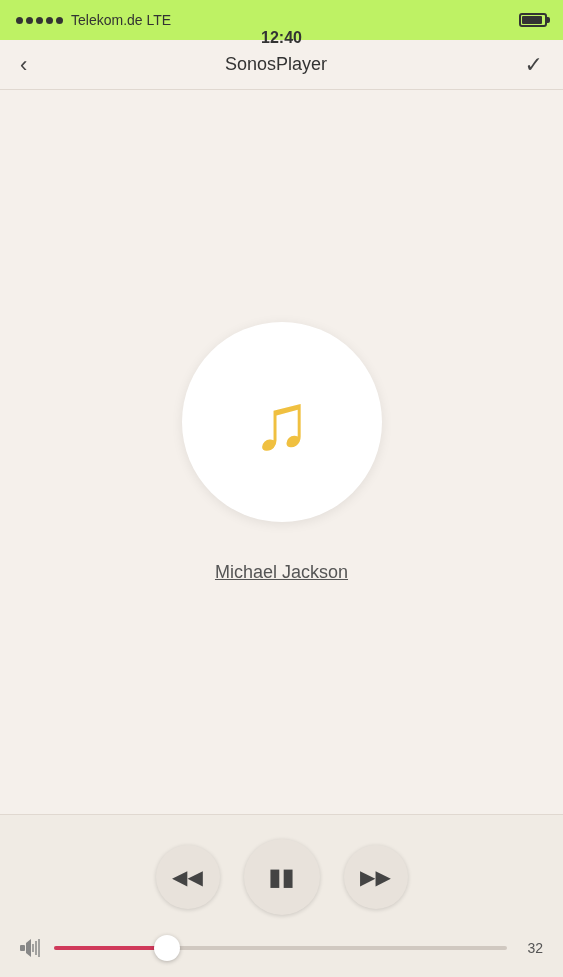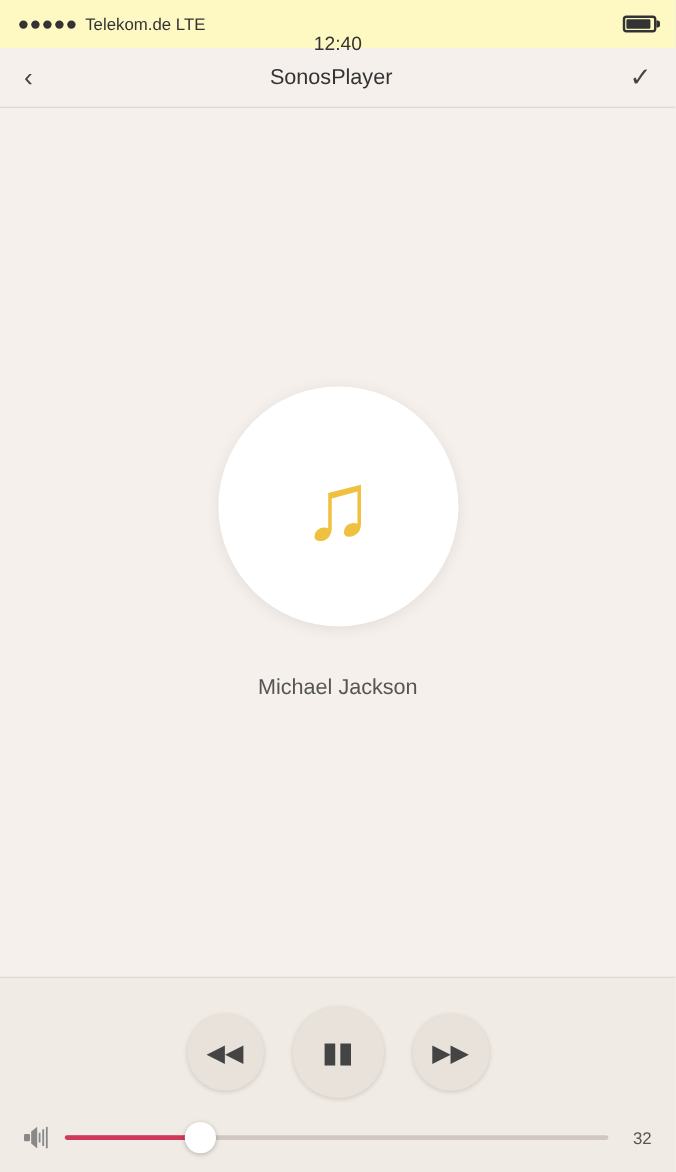--- a/index.html
+++ b/index.html
@@ -10,21 +10,21 @@
       height: 977px;
       font-family: -apple-system, 'Helvetica Neue', Helvetica, Arial, sans-serif;
       background: #f5f0eb;
       display: flex;
       flex-direction: column;
       overflow: hidden;
     }
 
     
     .status-bar {
-      background: #fef9c3;
+      background: #bef264;
       height: 40px;
       display: flex;
       align-items: center;
       justify-content: space-between;
       padding: 0 16px;
       flex-shrink: 0;
     }
     .status-left {
       display: flex;
       align-items: center;
@@ -41,21 +41,21 @@
       background: #333;
       border-radius: 50%;
     }
     .status-carrier {
       font-size: 14px;
       color: #333;
       margin-left: 4px;
     }
     .status-time {
       font-size: 16px;
-      font-weight: 400;
+      font-weight: 700;
       color: #333;
       position: absolute;
       left: 50%;
       transform: translateX(-50%);
       margin-top: 36px;
     }
     .status-right {
       display: flex;
       align-items: center;
       gap: 4px;
@@ -154,20 +154,21 @@
       font-size: 26px;
       font-weight: 700;
       color: #2d2d2d;
       margin-bottom: 8px;
       text-align: center;
     }
     .track-artist {
       font-size: 18px;
       font-weight: 400;
       color: #555;
+      text-decoration: underline;
     }
 
     
     .controls-section {
       background: #f0ebe4;
       border-top: 1px solid #e0d8d0;
       padding: 24px 20px 20px;
       flex-shrink: 0;
     }
 

